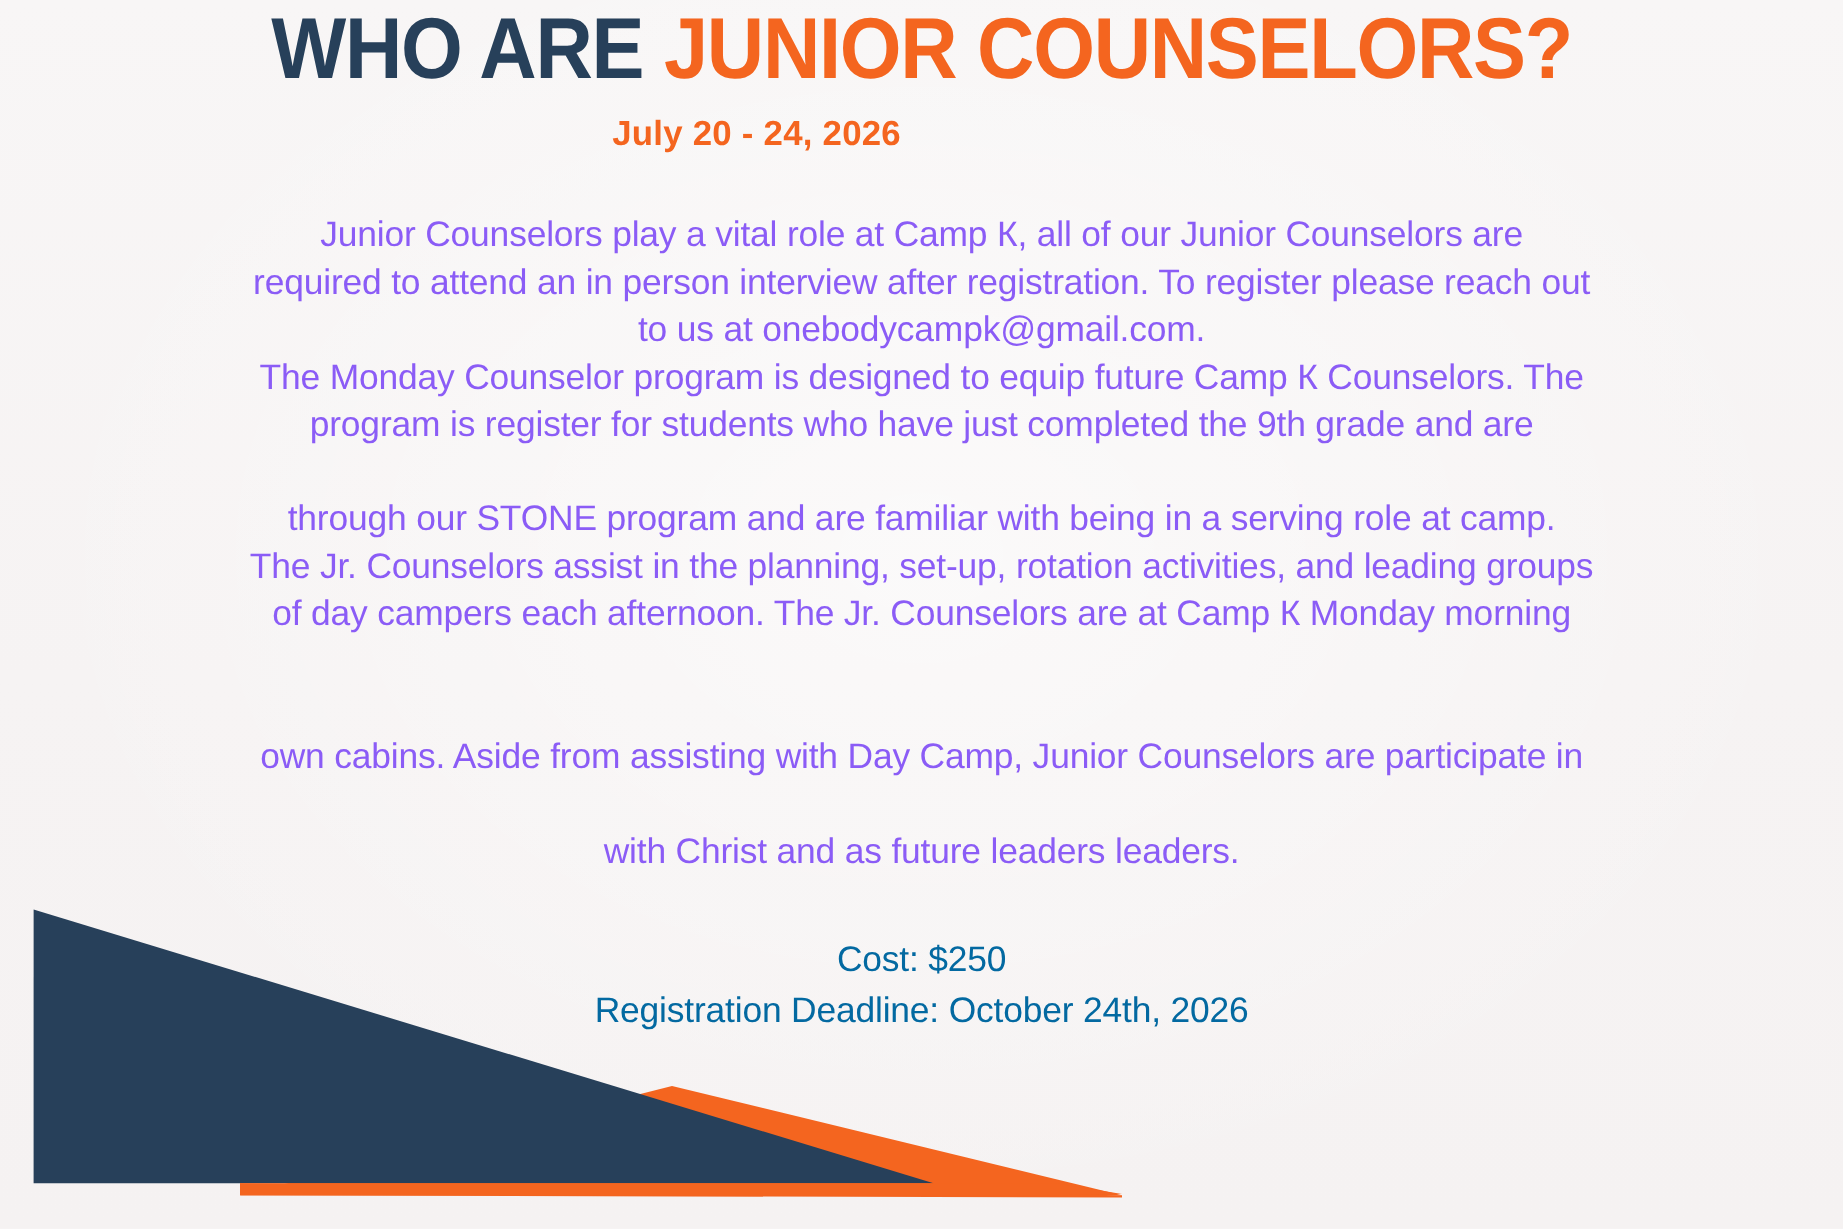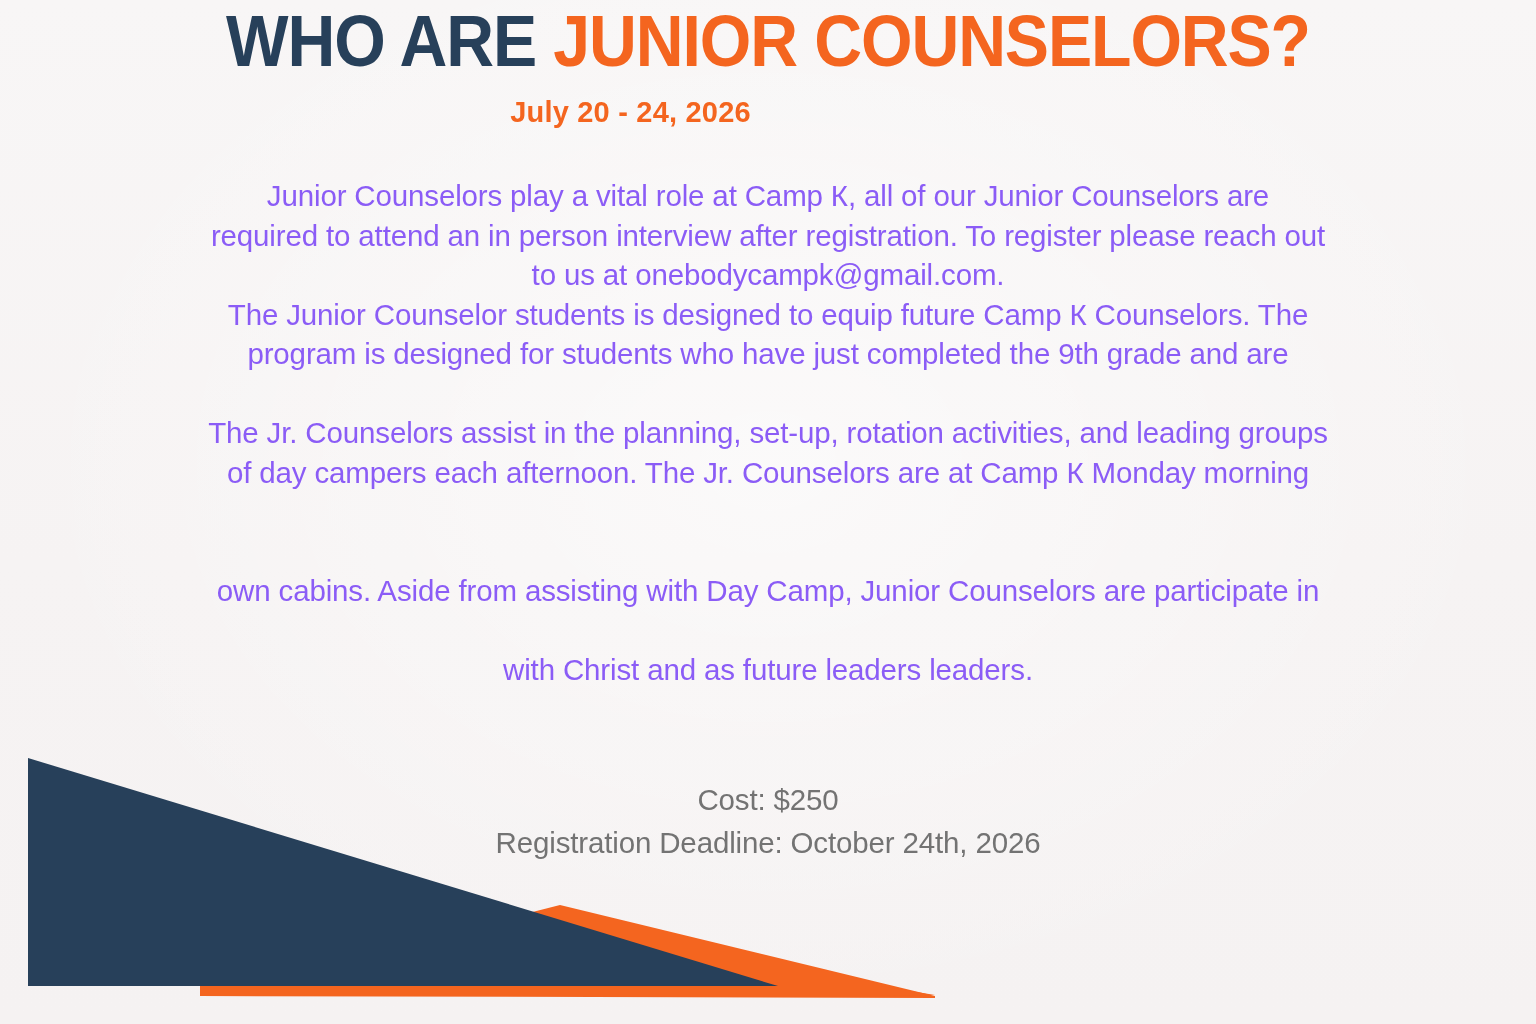--- a/index.html
+++ b/index.html
@@ -83,21 +83,21 @@
     margin: 0;
   }
   .para-intro { margin-bottom: 0px; }
 
   .cost-block {
     position: absolute;
     top: 778px;
     left: 38px;
     width: 1460px;
     text-align: center;
-    color: #737373;
+    color: #0369a1;
     font-family: "Liberation Sans", sans-serif;
     font-weight: 400;
     font-size: 29.5px;
     line-height: 43px;
     letter-spacing: -0.15px;
   }
 
   
   .deco {
     position: absolute;
@@ -135,23 +135,24 @@
 
   <div class="subhead">July 20 - 24, 2026</div>
 
   <div class="body-copy">
     <p class="para-intro">
       <span>Junior Counselors play a vital role at Camp К, all of our Junior Counselors are</span><br>
       <span>required to attend an in person interview after registration. To register please reach out</span><br>
       <span>to us at onebodycampk@gmail.com.</span>
     </p>
     <p>
-      <span>The Junior Counselor students is designed to equip future Camp К Counselors. The</span><br>
-      <span>program is designed for students who have just completed the 9th grade and are</span><br>
+      <span>The Monday Counselor program is designed to equip future Camp К Counselors. The</span><br>
+      <span>program is register for students who have just completed the 9th grade and are</span><br>
       <br>
+      <span>through our STONE program and are familiar with being in a serving role at camp.</span>
     </p>
     <p>
       <span>The Jr. Counselors assist in the planning, set-up, rotation activities, and leading groups</span><br>
       <span>of day campers each afternoon. The Jr. Counselors are at Camp К Monday morning</span><br>
       <br>
       <br>
       <span>own cabins. Aside from assisting with Day Camp, Junior Counselors are participate in</span><br>
       <br>
       <span>with Christ and as future leaders leaders.</span>
     </p>

